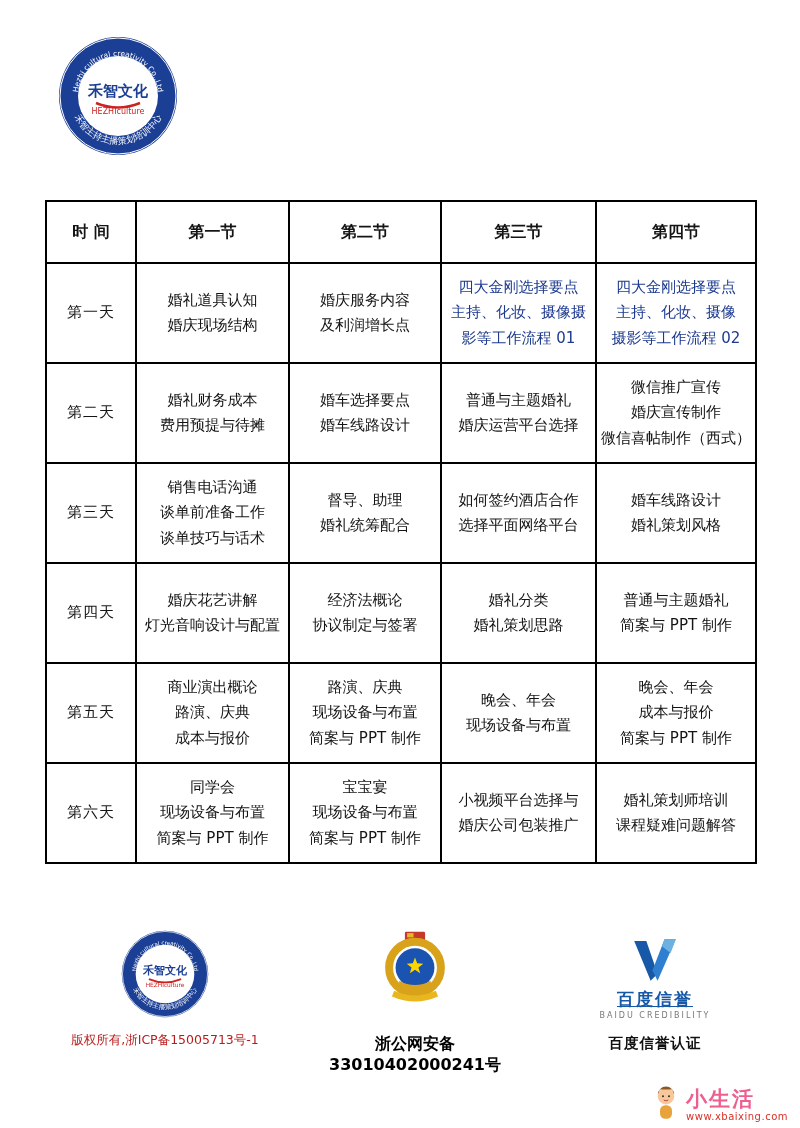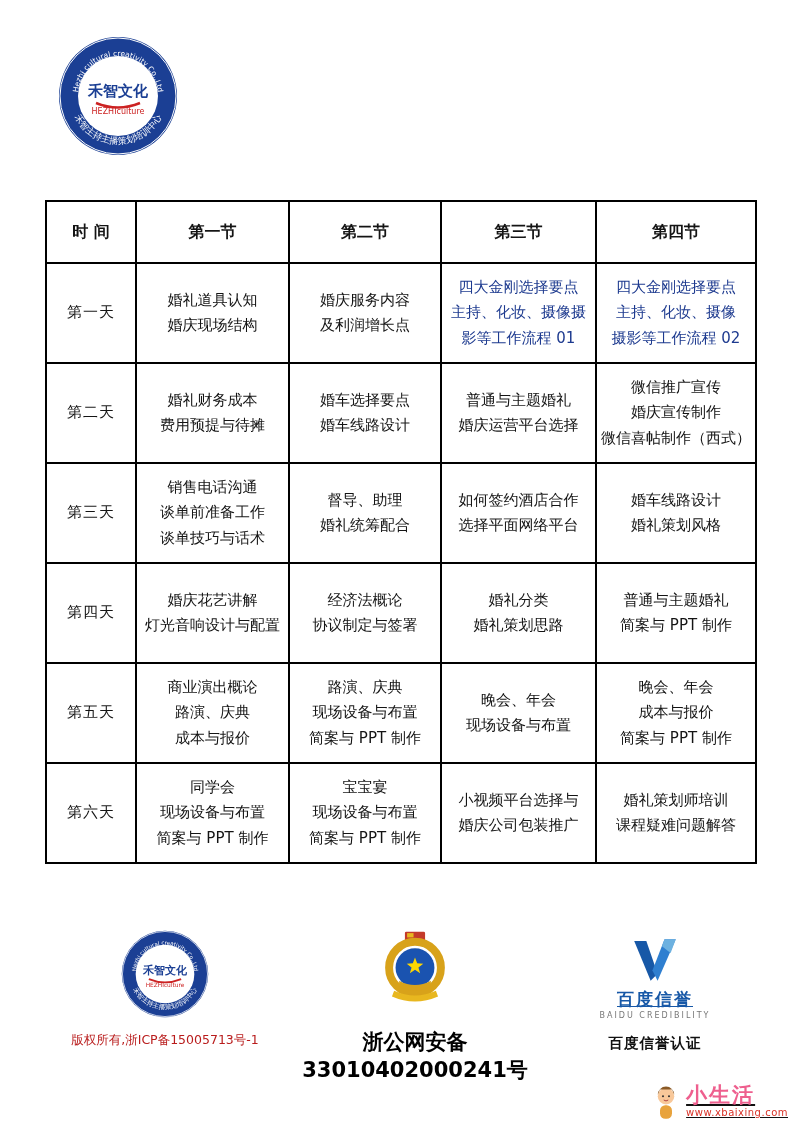--- a/index.html
+++ b/index.html
@@ -35,30 +35,30 @@
   .schedule td.blue { color:#1d3a8f;margin-top:32px; }
 
   
   .f-col { position:absolute; text-align:center; }
   .f-left   { left:55px;  top:930px; width:220px; }
   .f-center { left:300px; top:930px; width:230px; }
   .f-right  { left:565px; top:936px; width:180px; }
   .f-left .company-logo-small { width:88px; height:88px; margin:0 auto; }
   .badge-graphic { width:72px; height:84px; margin:0 auto; display:block; }
   .copyright-text { margin-top:14px; font-size:12.5px; color:#b91c1c; }
-  .police-text { margin-top:14px; font-size:21px; font-weight:bold; color:#000; }
+  .police-text { margin-top:20px; font-size:16px; font-weight:bold; color:#000; }
   .baidu-v { width:52px; height:48px; margin:0 auto; display:block; }
   .baidu-cn { margin-top:4px; font-size:17px; font-weight:bold; color:#1758a7; letter-spacing:2px;text-decoration:underline; }
   .baidu-en { font-size:8px; color:#777; letter-spacing:2px; }
   .baidu-cert { margin-top:14px; font-size:14.5px; font-weight:700; color:#111; letter-spacing:1px; }
 
   
   .watermark {
     position:absolute; right:12px; bottom:6px;
-    display:flex; align-items:flex-start; gap:5px;text-decoration:underline;
+    display:flex; align-items:flex-end; gap:5px;
   }
   .wm-icon { width:30px; height:38px; }
   .wm-text { display:flex; flex-direction:column; align-items:flex-start; }
   .wm-name { font-size:21px; font-weight:900; color:#ee5f8e; letter-spacing:2px; line-height:1.1;
              text-shadow:0 0 1px #fff; }
   .wm-url  { font-size:10px; color:#d93025; letter-spacing:0.5px; }
 </style>
 </head>
 <body>
 

